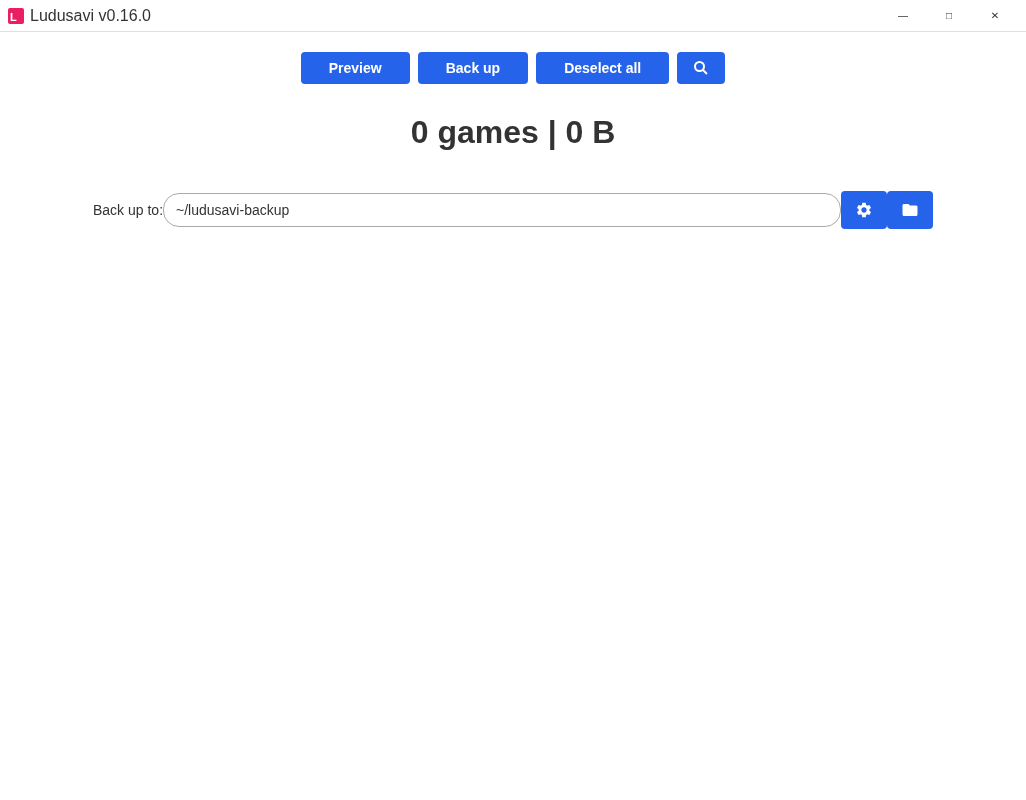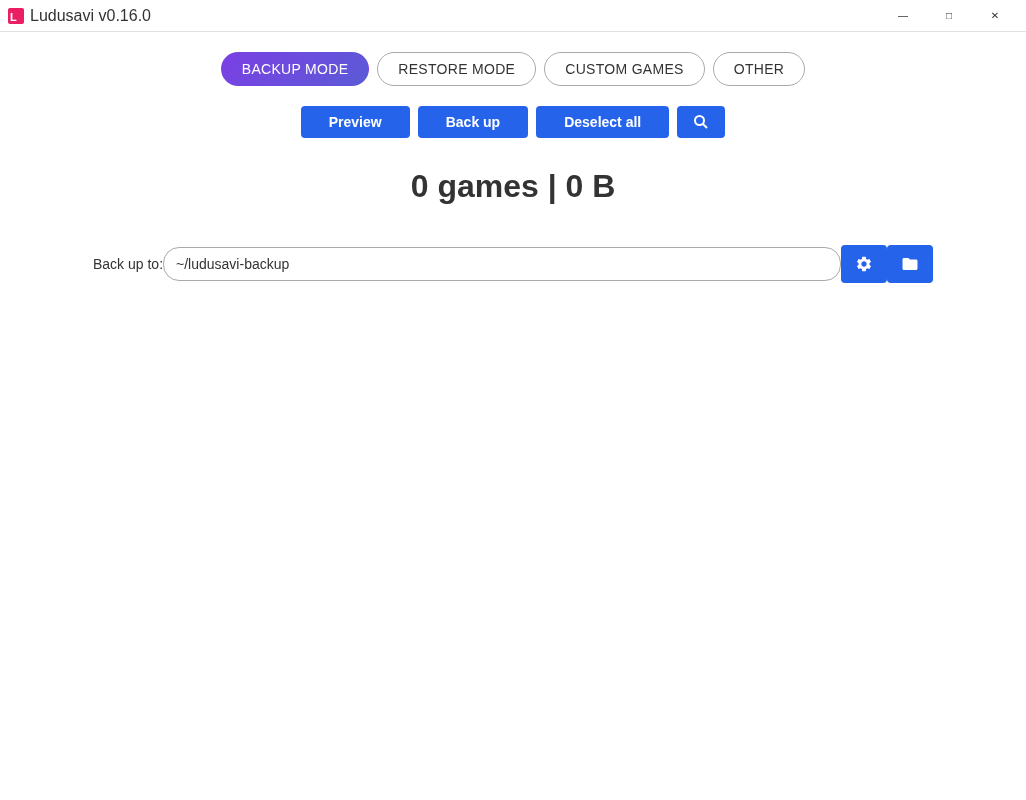--- a/index.html
+++ b/index.html
@@ -219,26 +219,20 @@
       <span class="win-icon">□</span>
     </button>
     <button class="title-btn close">
       <span class="win-icon">✕</span>
     </button>
   </div>
 </div>
 
 <div class="main-content">
 
-  <div class="mode-tabs">
-    <button class="mode-tab active">BACKUP MODE</button>
-    <button class="mode-tab">RESTORE MODE</button>
-    <button class="mode-tab">CUSTOM GAMES</button>
-    <button class="mode-tab">OTHER</button>
-  </div>
 
   <div class="action-buttons">
     <button class="action-btn">Preview</button>
     <button class="action-btn">Back up</button>
     <button class="action-btn">Deselect all</button>
     <button class="action-btn icon-btn">
       <svg class="search-svg" viewBox="0 0 16 16">
         <circle cx="6.5" cy="6.5" r="4.5"></circle>
         <line x1="10" y1="10" x2="14" y2="14"></line>
       </svg>

